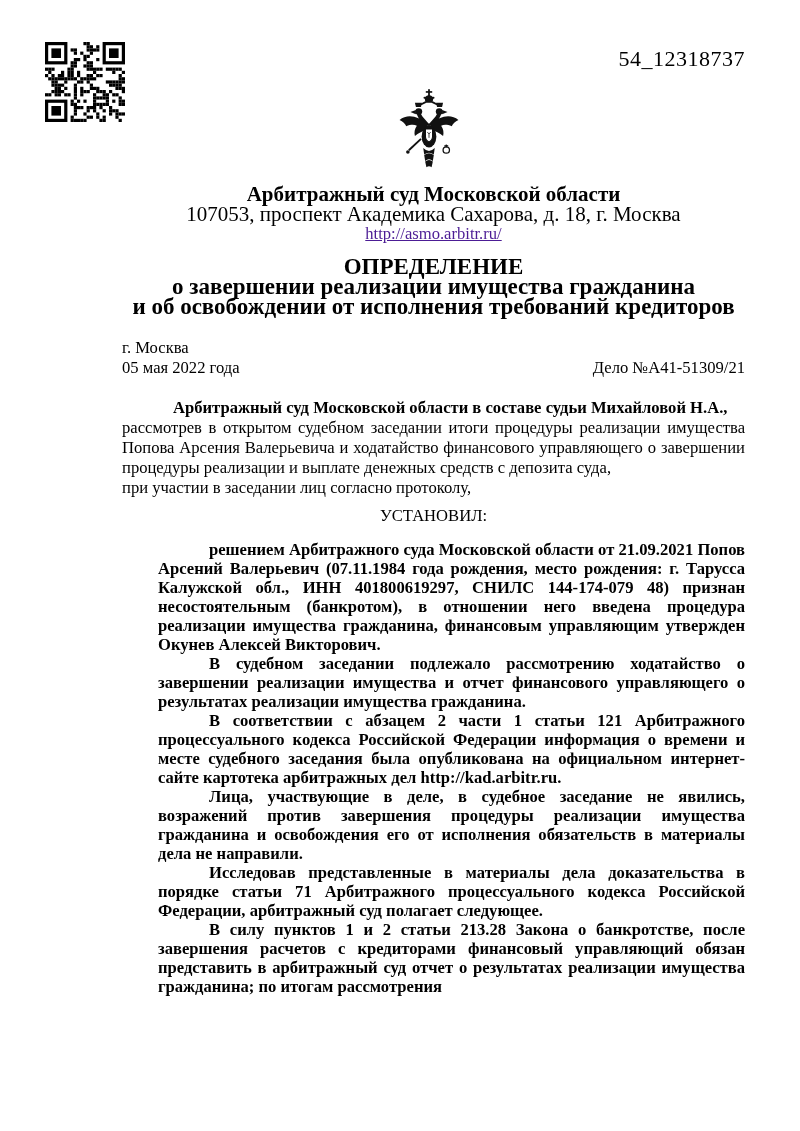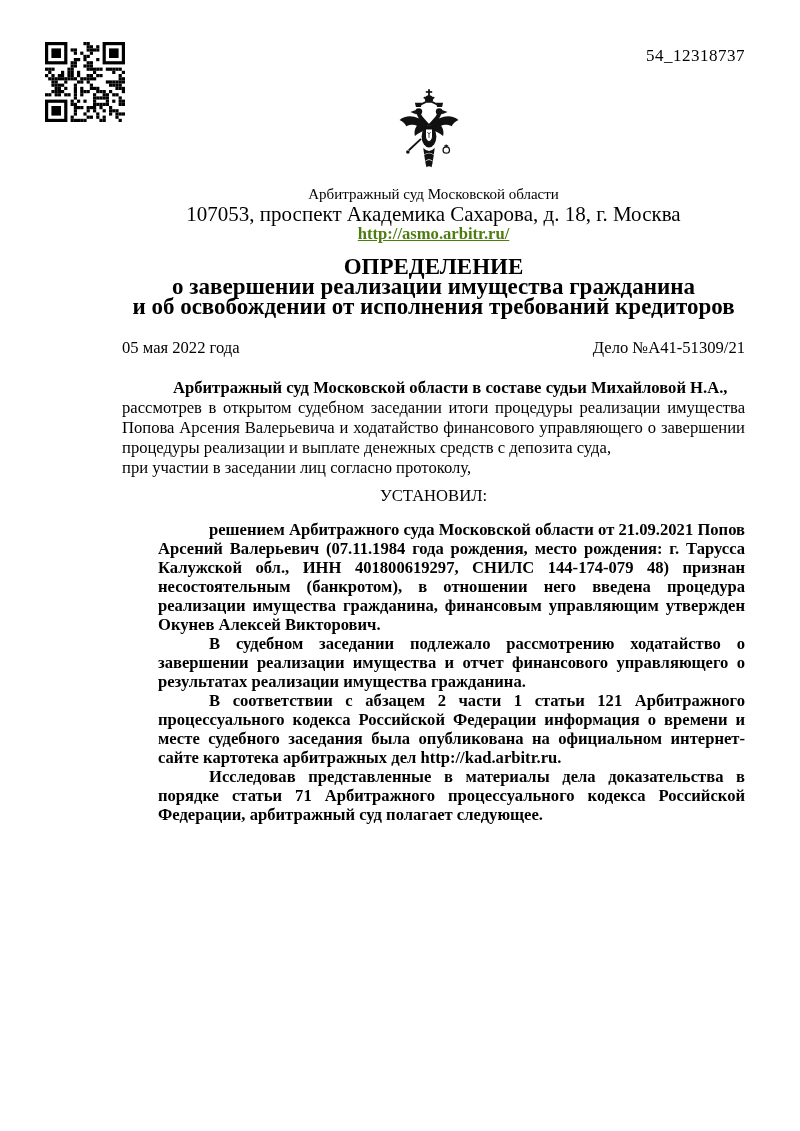--- a/index.html
+++ b/index.html
@@ -17,40 +17,40 @@
     position: absolute;
     left: 45px;
     top: 42px;
     width: 80px;
     height: 80px;
   }
   .doc-number {
     position: absolute;
     top: 46px;
     right: 55px;
-    font-size: 17px;
+    font-size: 22px;
     letter-spacing: 0.5px;
   }
   .coat-of-arms {
     position: absolute;
     left: 397px;
     top: 88px;
     width: 64px;
     height: 92px;
   }
   .content {
     position: absolute;
     left: 122px;
     top: 184px;
     width: 623px;
     font-size: 16.6px;
     line-height: 20px;
   }
   .center { text-align: center; }
-  .court-name { font-weight: normal; font-size: 15px; }
+  .court-name { font-weight: bold; font-size: 21px; }
   .court-address { font-size: 21px; }
   .website a { text-decoration: underline; cursor: pointer; }
   .title-block { margin-top: 13px; font-weight: bold; font-size: 23px; }
   .place-block { margin-top: 21px; }
   .date-row { display: flex; justify-content: space-between; gap: 36px; }
   p.para { margin: 0; text-align: justify; }
   .preamble { margin-top: 20px; }
   .indent { text-indent: 51px; font-weight: bold; }
   .resolution-heading {
     text-align: center;
@@ -322,30 +322,31 @@
 
     <path d="M44.5 62 h11 v12 q0 6 -5.5 8.4 q-5.5 -2.4 -5.5 -8.4 Z" fill="#ffffff" stroke="#111111" stroke-width="1.6"></path>
     <path d="M47.5 67 l2.5 3 l2.5 -3 M50 70 v6" stroke="#111111" stroke-width="1.2" fill="none"></path>
   </svg>
 
   <div class="content">
 
     <div class="center court-name">Арбитражный суд Московской области</div>
     <div class="center court-address">107053, проспект Академика Сахарова, д. 18, г. Москва</div>
     <div class="center website">
-      <a href="#" style="color: #4d7c0f; font-weight: bold;">http://asmo.arbitr.ru/</a>
+      <a href="#" style="color: #4c1d95;">http://asmo.arbitr.ru/</a>
     </div>
 
     <div class="title-block center">
       <div>ОПРЕДЕЛЕНИЕ</div>
       <div>о завершении реализации имущества гражданина</div>
       <div>и об освобождении от исполнения требований кредиторов</div>
     </div>
 
     <div class="place-block">
+      <div>г. Москва</div>
       <div class="date-row">
         <span>05 мая 2022 года</span>
         <span>Дело №А41-51309/21</span>
       </div>
     </div>
 
     <div class="preamble">
 
         <p class="para indent">Арбитражный суд Московской области в составе судьи Михайловой Н.А.,</p>
 
@@ -359,19 +360,21 @@
 
     <div class="body-text">
 
         <p class="para indent">решением Арбитражного суда Московской области от 21.09.2021 Попов Арсений Валерьевич (07.11.1984 года рождения, место рождения: г. Тарусса Калужской обл., ИНН 401800619297, СНИЛС 144-174-079 48) признан несостоятельным (банкротом), в отношении него введена процедура реализации имущества гражданина, финансовым управляющим утвержден Окунев Алексей Викторович.</p>
 
 
         <p class="para indent">В судебном заседании подлежало рассмотрению ходатайство о завершении реализации имущества и отчет финансового управляющего о результатах реализации имущества гражданина.</p>
 
         <p class="para indent">В соответствии с абзацем 2 части 1 статьи 121 Арбитражного процессуального кодекса Российской Федерации информация о времени и месте судебного заседания была опубликована на официальном интернет-сайте картотека арбитражных дел http://kad.arbitr.ru.</p>
 
+        <p class="para indent">Лица, участвующие в деле, в судебное заседание не явились, возражений против завершения процедуры реализации имущества гражданина и освобождения его от исполнения обязательств в материалы дела не направили.</p>
 
         <p class="para indent">Исследовав представленные в материалы дела доказательства в порядке статьи 71 Арбитражного процессуального кодекса Российской Федерации, арбитражный суд полагает следующее.</p>
 
+        <p class="para indent">В силу пунктов 1 и 2 статьи 213.28 Закона о банкротстве, после завершения расчетов с кредиторами финансовый управляющий обязан представить в арбитражный суд отчет о результатах реализации имущества гражданина; по итогам рассмотрения</p>
       </div>
 
   </div>
 </div>
 
 </body></html>

